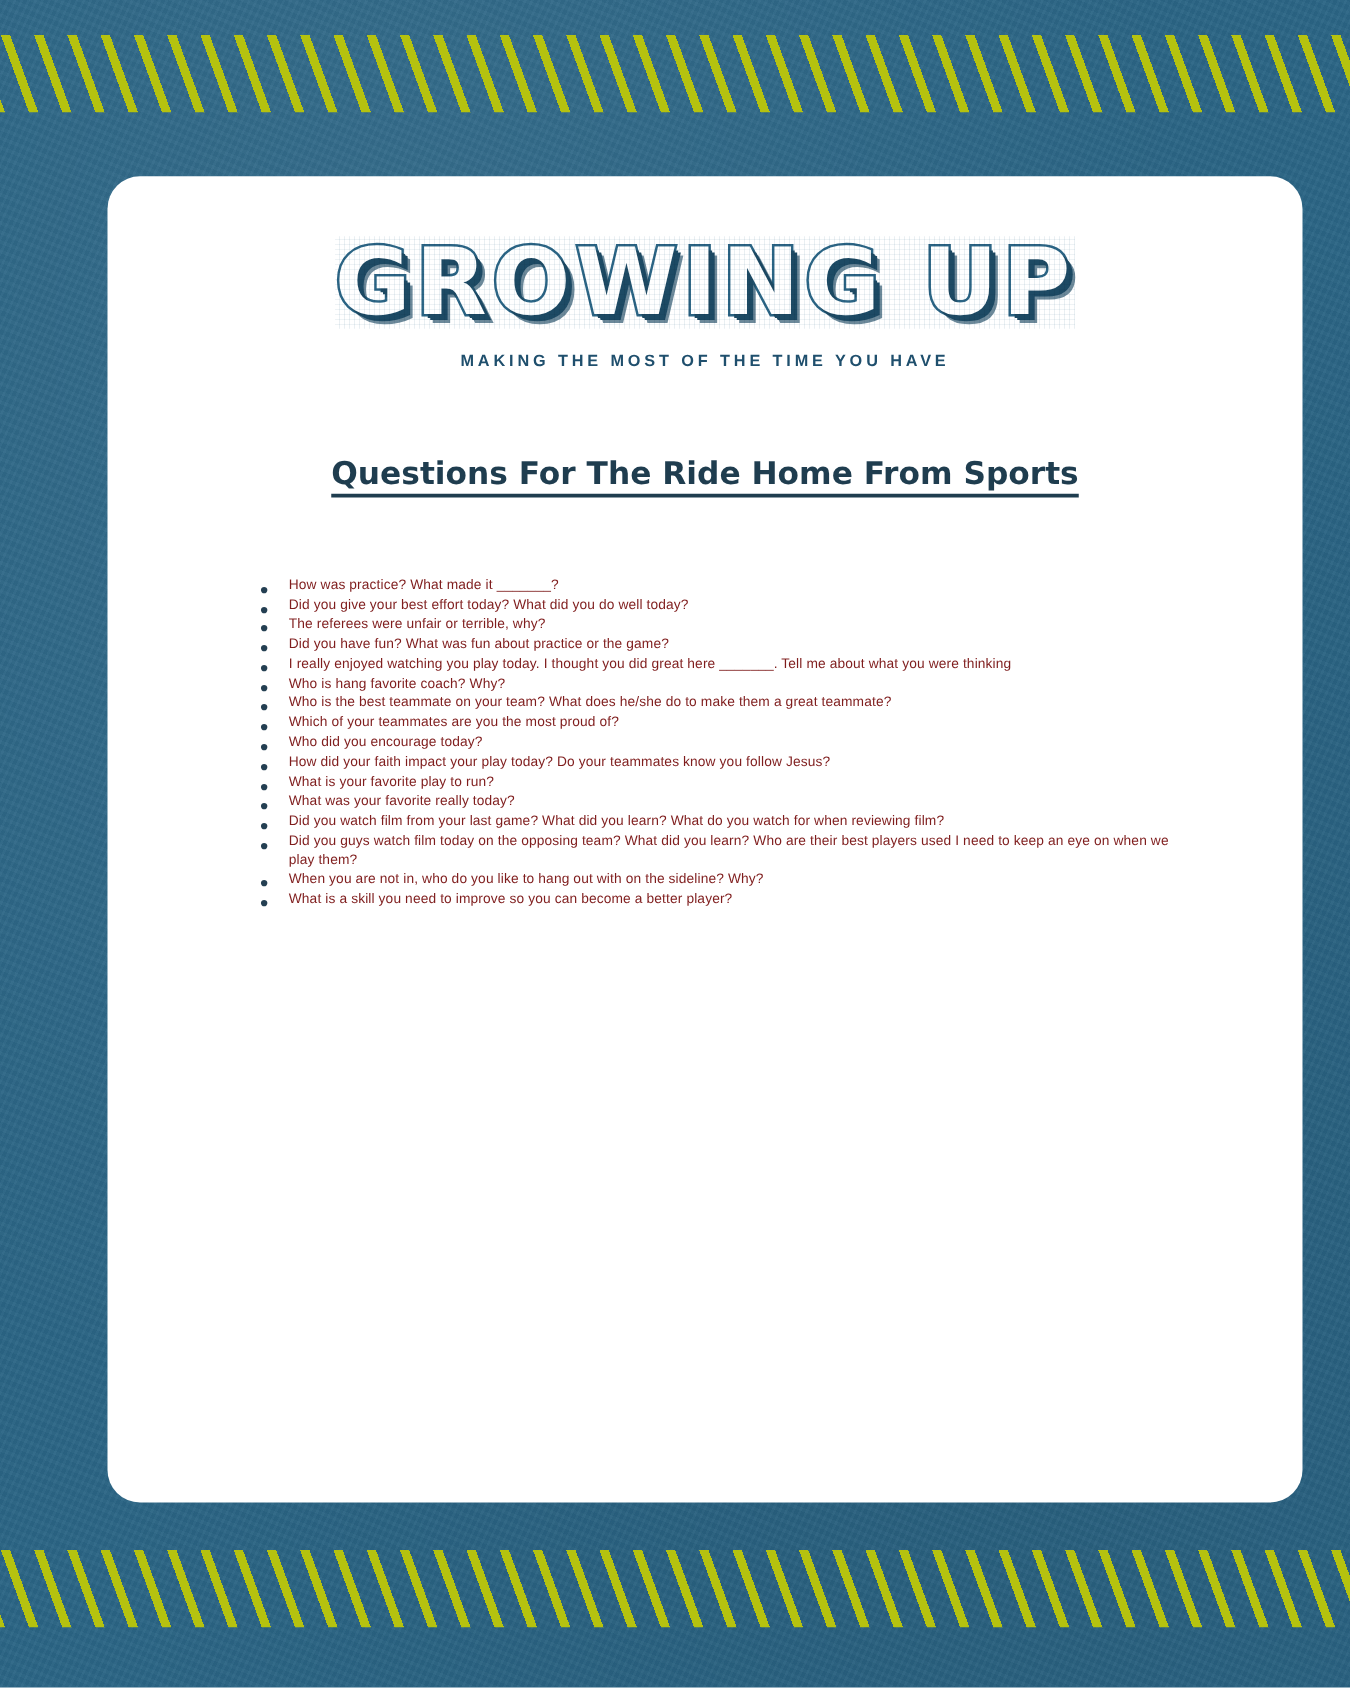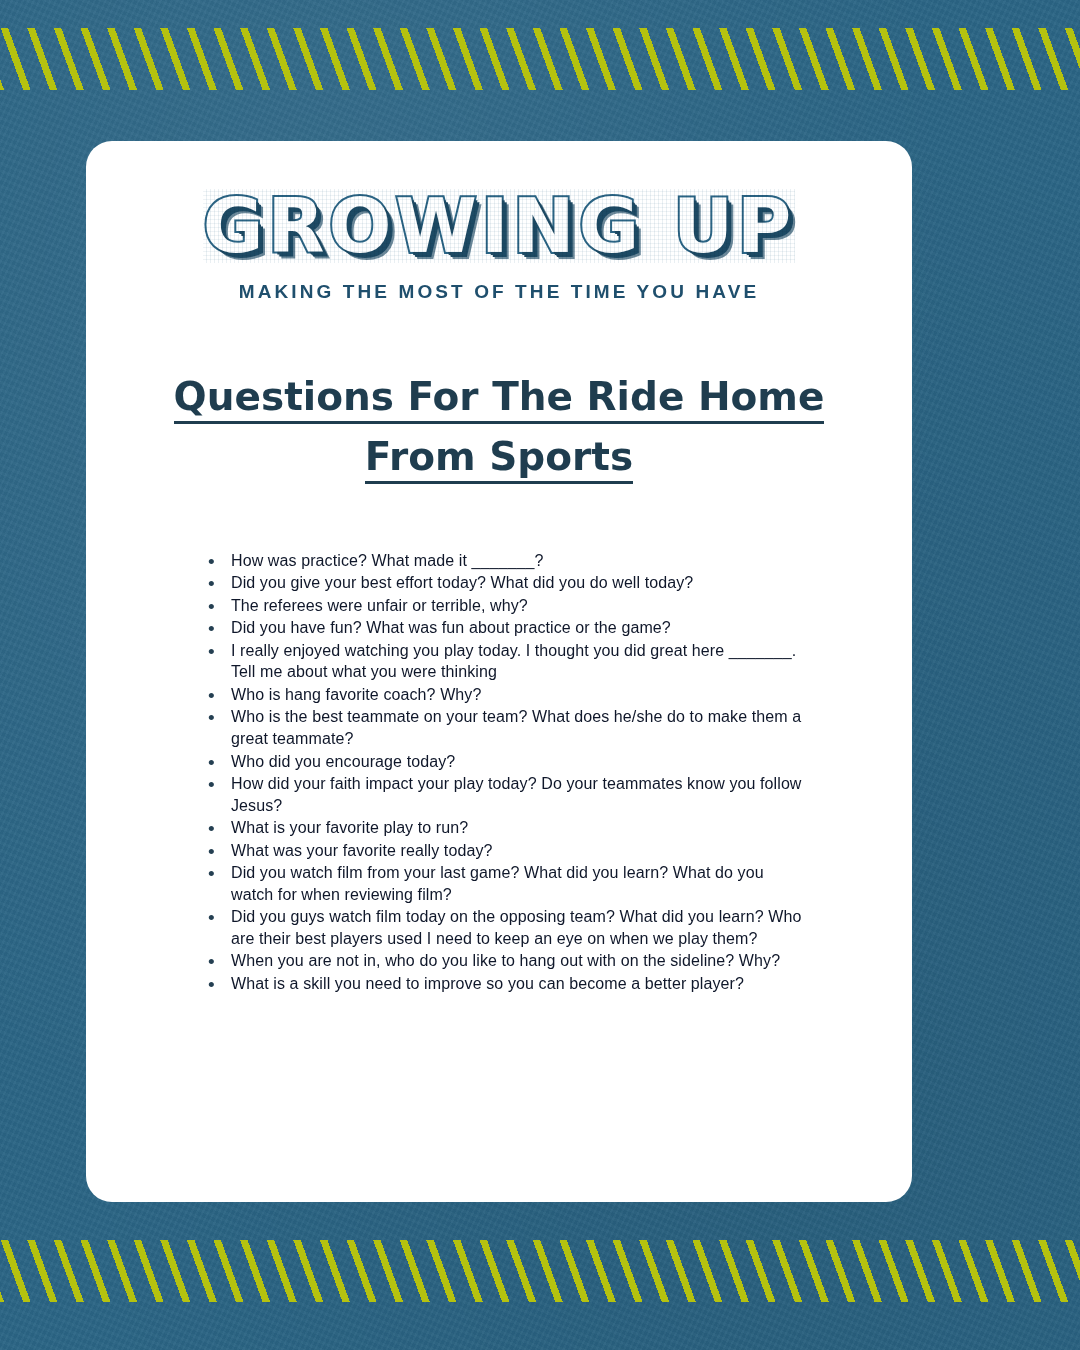--- a/index.html
+++ b/index.html
@@ -52,21 +52,21 @@
       rgba(0,0,0,0) 7px,
       rgba(0,0,0,0) 25px
     );
   }
 
   
   .card {
     position: absolute;
     left: 86px;
     top: 141px;
-    width: 826px;
+    width: 956px;
     height: 1061px;
     background: #ffffff;
     border-radius: 26px;
     padding: 0 52px;
   }
 
   
   .logo-wrap {
     text-align: center;
     padding-top: 48px;
@@ -97,57 +97,57 @@
       repeating-linear-gradient(90deg, rgba(43,101,133,0.0) 0 3px, rgba(43,101,133,0.10) 3px 4px),
       repeating-linear-gradient(0deg, rgba(43,101,133,0.0) 0 3px, rgba(43,101,133,0.08) 3px 4px);
     mix-blend-mode: multiply;
     pointer-events: none;
   }
 
   .logo-sub {
     margin-top: 18px;
     font-family: "Liberation Sans", sans-serif;
     font-weight: bold;
-    font-size: 19px;
+    font-size: 13px;
     letter-spacing: 3.1px;
     color: #1f4f6d;
     text-transform: uppercase;
   }
 
   
   .doc-title {
     margin: 64px auto 0;
     max-width: 700px;
     text-align: center;
     font-family: "DejaVu Sans", sans-serif;
     font-weight: bold;
-    font-size: 39px;
+    font-size: 25px;
     line-height: 1.55;
     color: #1f3d4f;
   }
   .doc-title span {
     border-bottom: 3px solid #1f3d4f;
     padding-bottom: 2px;
     box-decoration-break: clone;
     -webkit-box-decoration-break: clone;
   }
 
   
   .questions {
     margin: 62px 0 0 68px;
     padding-right: 50px;
     list-style: none;
   }
   .questions li {
     position: relative;
     padding-left: 25px;
     margin-bottom: 1px;
-    font-size: 16px;
+    font-size: 11px;
     line-height: 1.345;
-    color: #0f172a;
+    color: #7f1d1d;
     letter-spacing: 0.1px;
   }
   .questions li::before {
     content: "•";
     position: absolute;
     left: 2px;
     top: -1px;
     font-size: 19px;
     color: #243f52;
   }
@@ -173,20 +173,21 @@
   </h1>
 
   <ul class="questions">
     <li>How was practice? What made it _______?</li>
     <li>Did you give your best effort today? What did you do well today?</li>
     <li>The referees were unfair or terrible, why?</li>
     <li>Did you have fun? What was fun about practice or the game?</li>
     <li>I really enjoyed watching you play today. I thought you did great here _______. Tell me about what you were thinking</li>
     <li>Who is hang favorite coach? Why?</li>
     <li>Who is the best teammate on your team? What does he/she do to make them a great teammate?</li>
+    <li>Which of your teammates are you the most proud of?</li>
     <li>Who did you encourage today?</li>
     <li>How did your faith impact your play today? Do your teammates know you follow Jesus?</li>
     <li>What is your favorite play to run?</li>
     <li>What was your favorite really today?</li>
     <li>Did you watch film from your last game? What did you learn? What do you watch for when reviewing film?</li>
     <li>Did you guys watch film today on the opposing team? What did you learn? Who are their best players used I need to keep an eye on when we play them?</li>
     <li>When you are not in, who do you like to hang out with on the sideline? Why?</li>
     <li>What is a skill you need to improve so you can become a better player?</li>
   </ul>
 

